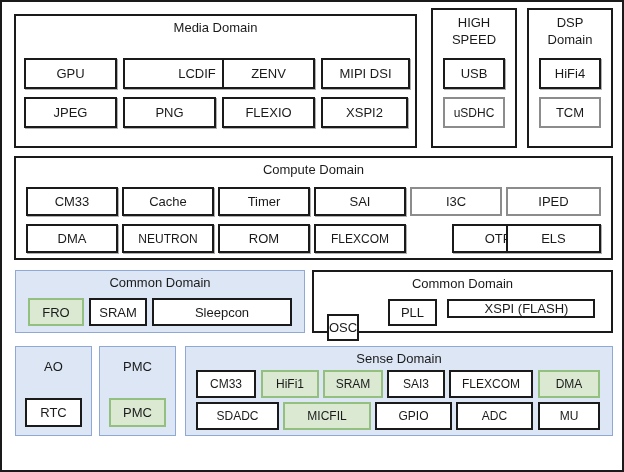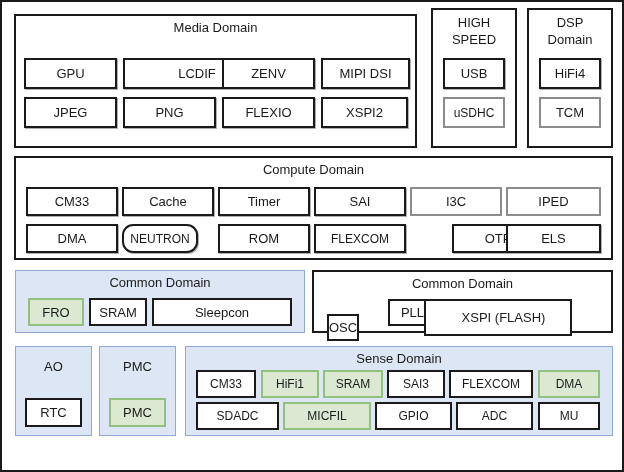--- a/index.html
+++ b/index.html
@@ -100,39 +100,39 @@
   </div>
 
   <div class="chip shadow" style="left:24px;top:185px;width:92px;height:29px;">CM33</div>
   <div class="chip shadow" style="left:120px;top:185px;width:92px;height:29px;">Cache</div>
   <div class="chip shadow" style="left:216px;top:185px;width:92px;height:29px;">Timer</div>
   <div class="chip shadow" style="left:312px;top:185px;width:92px;height:29px;">SAI</div>
   <div class="chip gray" style="left:408px;top:185px;width:92px;height:29px;">I3C</div>
   <div class="chip gray" style="left:504px;top:185px;width:95px;height:29px;">IPED</div>
 
   <div class="chip shadow" style="left:24px;top:222px;width:92px;height:29px;">DMA</div>
-  <div class="chip shadow sm" style="left:120px;top:222px;width:76px;height:29px;border-radius:11px;">NEUTRON</div>
+  <div class="chip shadow sm" style="left:120px;top:222px;width:92px;height:29px;">NEUTRON</div>
   <div class="chip shadow" style="left:216px;top:222px;width:92px;height:29px;">ROM</div>
   <div class="chip shadow sm" style="left:312px;top:222px;width:92px;height:29px;">FLEXCOM</div>
   <div class="chip shadow" style="left:408px;top:222px;width:92px;height:29px;margin-left:42px;">OTP</div>
   <div class="chip shadow" style="left:504px;top:222px;width:95px;height:29px;">ELS</div>
 
   <div class="panel blue" style="left:13px;top:268px;width:290px;height:63px;">
     <div class="panel-title">Common Domain</div>
   </div>
   <div class="chip green" style="left:26px;top:296px;width:56px;height:28px;">FRO</div>
   <div class="chip" style="left:87px;top:296px;width:58px;height:28px;">SRAM</div>
   <div class="chip" style="left:150px;top:296px;width:140px;height:28px;">Sleepcon</div>
 
   <div class="panel" style="left:310px;top:268px;width:301px;height:63px;">
     <div class="panel-title">Common Domain</div>
   </div>
   <div class="chip" style="left:325px;top:312px;width:32px;height:27px;">OSC</div>
   <div class="chip" style="left:386px;top:297px;width:49px;height:27px;">PLL</div>
-  <div class="chip" style="left:422px;top:297px;width:148px;height:37px;padding-left:11px;">XSPI (FLASH)</div>
+  <div class="chip" style="left:445px;top:297px;width:148px;height:19px;padding-left:11px;">XSPI (FLASH)</div>
 
   <div class="panel blue" style="left:13px;top:344px;width:77px;height:90px;">
     <div class="panel-title" style="padding-top:12px;">AO</div>
   </div>
   <div class="chip" style="left:23px;top:396px;width:57px;height:29px;">RTC</div>
 
   <div class="panel blue" style="left:97px;top:344px;width:77px;height:90px;">
     <div class="panel-title" style="padding-top:12px;">PMC</div>
   </div>
   <div class="chip green" style="left:107px;top:396px;width:57px;height:29px;">PMC</div>

